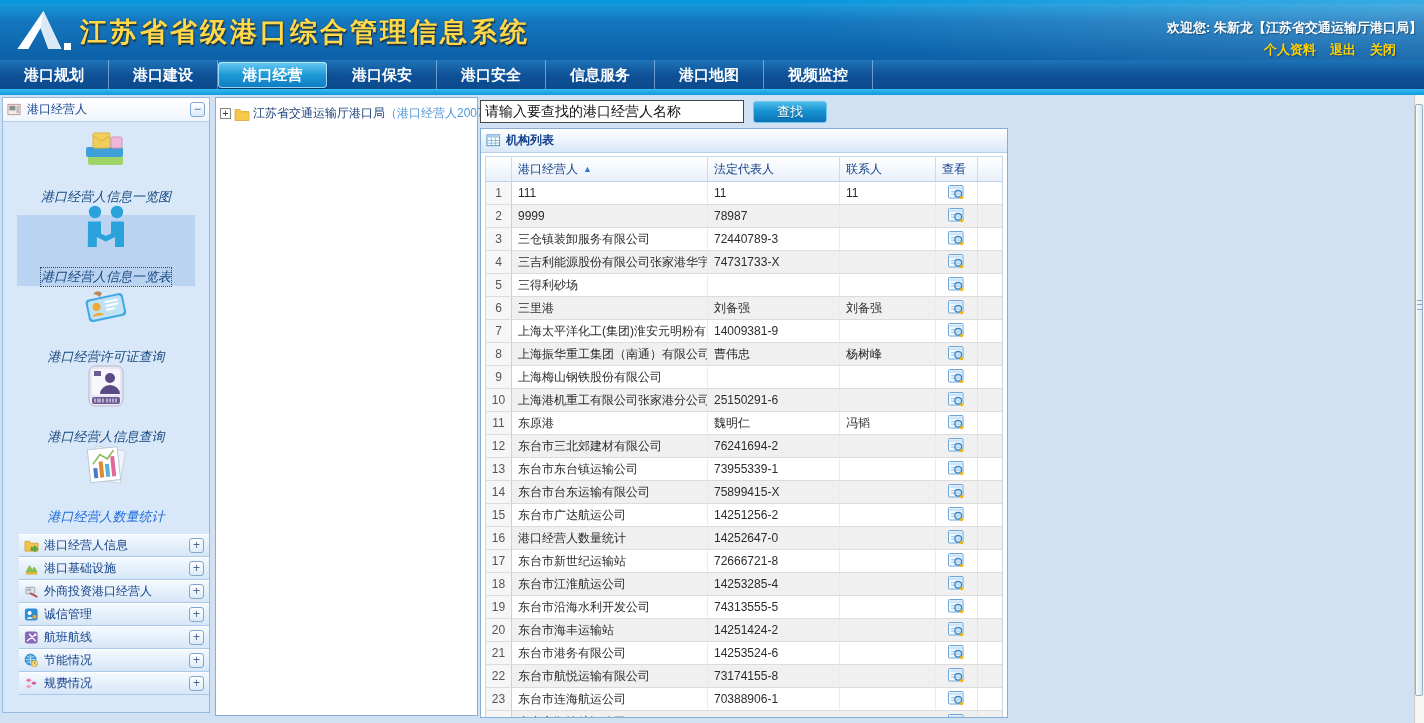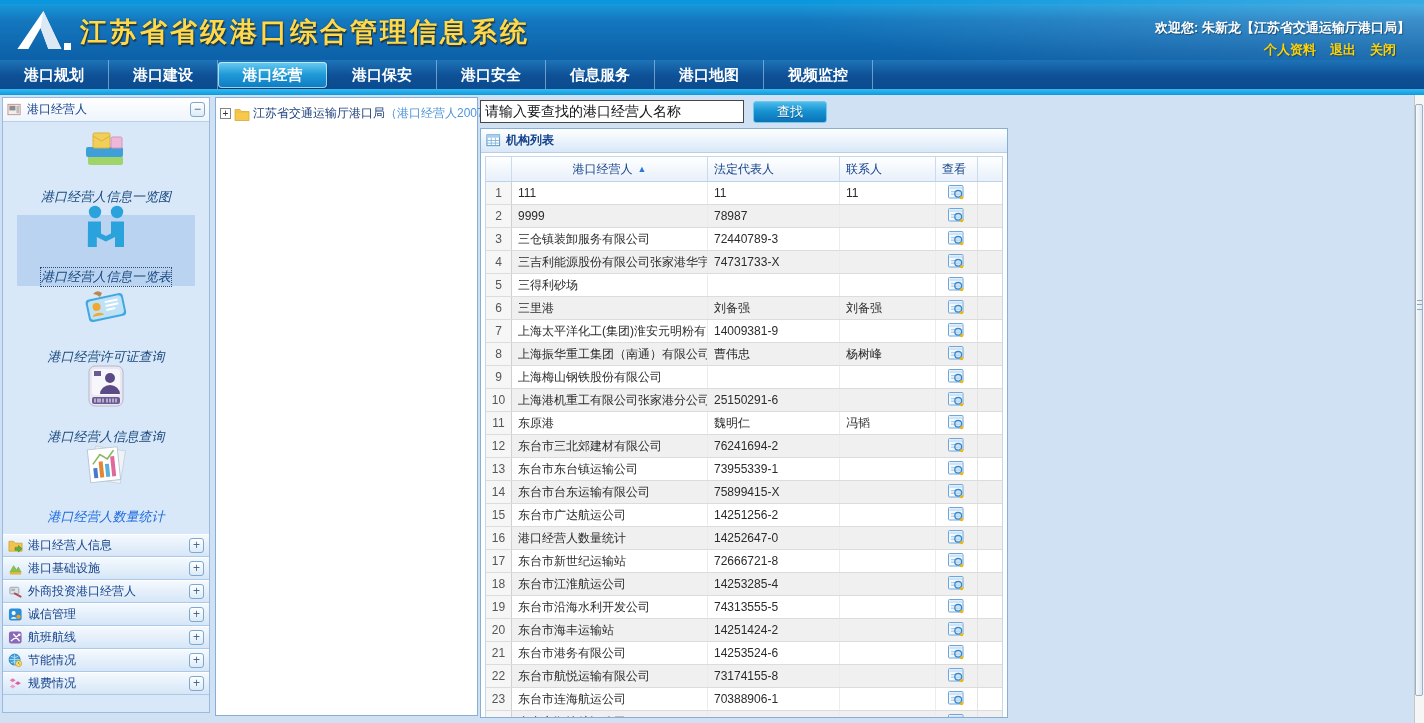--- a/index.html
+++ b/index.html
@@ -8,21 +8,21 @@
 
   
   .hdr{position:absolute;left:0;top:0;width:1424px;height:72px;
        background:linear-gradient(180deg,#18a2e2 0%,#1478bf 28%,#0e65ac 70%,#0a5ca2 100%);}
   .hdr::after{content:"";position:absolute;right:0;top:0;width:62%;height:100%;
        background:radial-gradient(130% 200% at 100% 10%,rgba(255,255,255,.20),rgba(255,255,255,0) 55%);}
   .hdr::before{content:"";position:absolute;left:0;top:0;width:100%;height:4px;background:#0a97dd;}
   .logo{position:absolute;left:12px;top:5px;z-index:2;}
   .title{position:absolute;left:80px;top:14px;z-index:2;font-size:27px;font-weight:bold;color:#ffd94a;
          letter-spacing:3px;text-shadow:1px 2px 1px rgba(45,25,0,.6),0 0 2px rgba(0,0,0,.35);}
-  .welcome{position:absolute;right:14px;top:19px;z-index:2;color:#ffffff;font-size:13px;font-weight:bold;
+  .welcome{position:absolute;right:2px;top:19px;z-index:2;color:#ffffff;font-size:13px;font-weight:bold;
            text-shadow:1px 1px 1px rgba(0,0,0,.4);}
   .hlinks{position:absolute;right:28px;top:41px;z-index:2;font-size:13px;font-weight:bold;}
   .hlinks a{color:#ffd200;margin-left:14px;cursor:pointer;text-decoration:none;
             text-shadow:1px 1px 1px rgba(0,0,0,.35);}
 
   
   .tabbar{position:absolute;left:0;top:60px;width:1424px;height:29px;display:flex;align-items:center;
           background:linear-gradient(180deg,#1d73b7 0%,#0e5096 55%,#0c4a8d 100%);}
   .tab{width:109px;height:29px;line-height:29px;box-sizing:border-box;text-align:center;color:#fff;
        font-size:15px;font-weight:bold;border-right:1px solid rgba(165,205,240,.6);cursor:pointer;}
@@ -42,21 +42,21 @@
           background:linear-gradient(180deg,#ffffff,#dcebf8);color:#49688f;font-size:12px;line-height:12px;
           text-align:center;cursor:pointer;flex:0 0 auto;}
   #sideItems{padding-top:4px;}
   .side-item{width:178px;height:71px;margin:9px auto 0;display:flex;flex-direction:column;
              align-items:center;justify-content:flex-end;cursor:pointer;}
   .side-item .s-ic{height:48px;display:flex;align-items:flex-end;}
   .side-item .lbl{font-size:13px;color:#16477e;margin-top:20px;white-space:nowrap;font-style:italic;}
   .side-item.selected{background:#b9d3f0;}
   .side-item.selected .lbl{outline:1px dotted #2a4d7e;}
   .side-item.accent .lbl{color:#1a6ae0;}
-  #accordion{position:absolute;left:0;right:0;top:436px;}
+  #accordion{position:absolute;left:16px;right:0;top:436px;}
   .acc-row{height:23px;box-sizing:border-box;display:flex;align-items:center;gap:5px;padding:0 5px;
            background:linear-gradient(180deg,#f4f9fe,#d6e6f7);border-top:1px solid #ffffff;
            border-bottom:1px solid #abc9e9;cursor:pointer;}
   .acc-row .lbl{flex:1;font-size:12px;color:#15428b;white-space:nowrap;overflow:hidden;}
   .a-ic svg{display:block;}
 
   
   .treepanel{position:absolute;left:215px;top:97px;width:263px;height:619px;box-sizing:border-box;
              background:#ffffff;border:1px solid #86aed6;padding:7px 4px;}
   .tree-node{display:flex;align-items:center;gap:3px;font-size:12px;color:#1c3f7a;white-space:nowrap;cursor:pointer;}
@@ -76,21 +76,21 @@
          background:#ffffff;border:1px solid #86aed6;}
   .panel-hdr{height:23px;display:flex;align-items:center;gap:5px;padding:0 5px;
          background:linear-gradient(180deg,#ffffff,#d8e8f8);border-bottom:1px solid #b9cfe8;}
   .panel-hdr .lbl{font-size:12px;font-weight:bold;color:#15428b;}
   .grid{position:absolute;left:4px;top:27px;right:4px;bottom:0;overflow:hidden;background:#fff;
         border:1px solid #c5d7ec;border-bottom:none;box-sizing:border-box;}
   .ghead{display:flex;height:24px;background:linear-gradient(180deg,#ffffff,#e8f0fa);
          border-bottom:1px solid #bed3ea;}
   .gc{box-sizing:border-box;padding:0 6px;font-size:12px;color:#15428b;line-height:24px;
       border-right:1px solid #c9dbee;white-space:nowrap;overflow:hidden;cursor:pointer;}
-  .gc-num{width:26px;}.gc-name{width:196px;text-align:center;}.gc-legal{width:132px;}.gc-contact{width:96px;}
+  .gc-num{width:26px;}.gc-name{width:196px;}.gc-legal{width:132px;}.gc-contact{width:96px;}
   .gc-view{width:42px;text-align:left;}
   .gc-fill{flex:1;border-right:none;}
   .sort{color:#2a7ad2;font-size:9px;margin-left:5px;vertical-align:1px;}
   .grow{display:flex;height:23px;box-sizing:border-box;border-bottom:1px solid #dcdcdc;background:#fff;cursor:pointer;}
   #rows .grow:nth-child(even){background:#f0f0f1;}
   .cell{box-sizing:border-box;padding:0 6px;font-size:12px;color:#2b2b2b;line-height:22px;
         white-space:nowrap;overflow:hidden;}
   .c-num{width:26px;background:#f6f6f6;border-right:1px solid #d0d0d0;color:#555;text-align:center;padding:0 2px;}
   .c-name{width:196px;border-right:1px solid #ececec;}
   .c-legal{width:132px;border-right:1px solid #ececec;}

